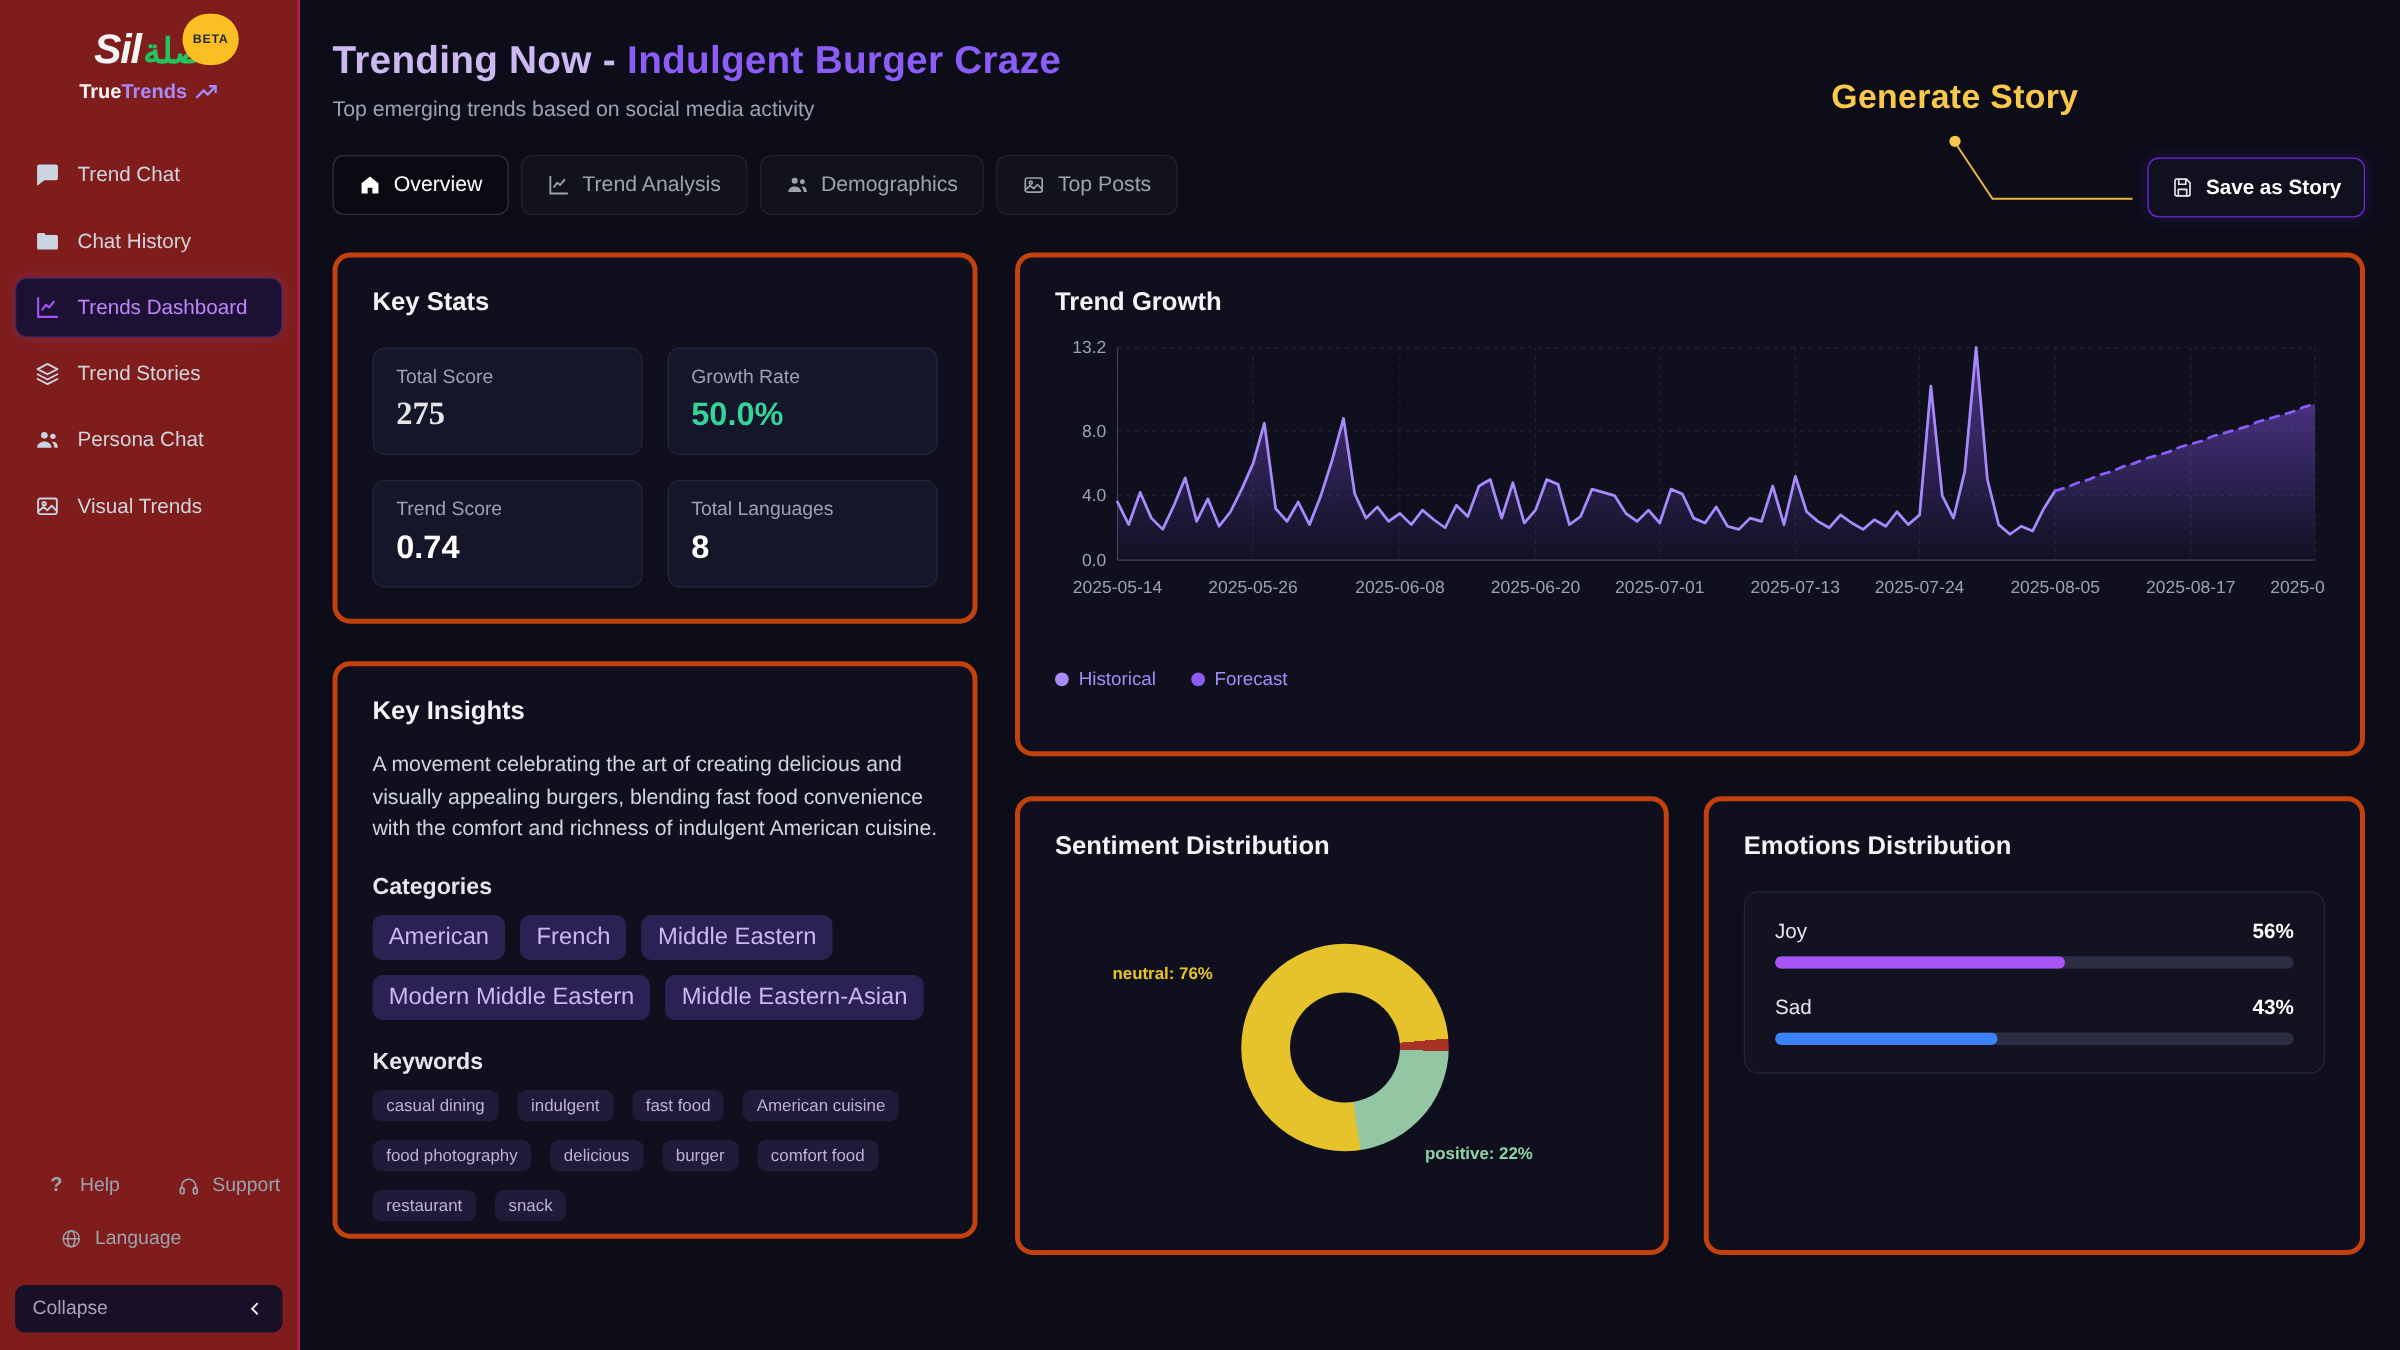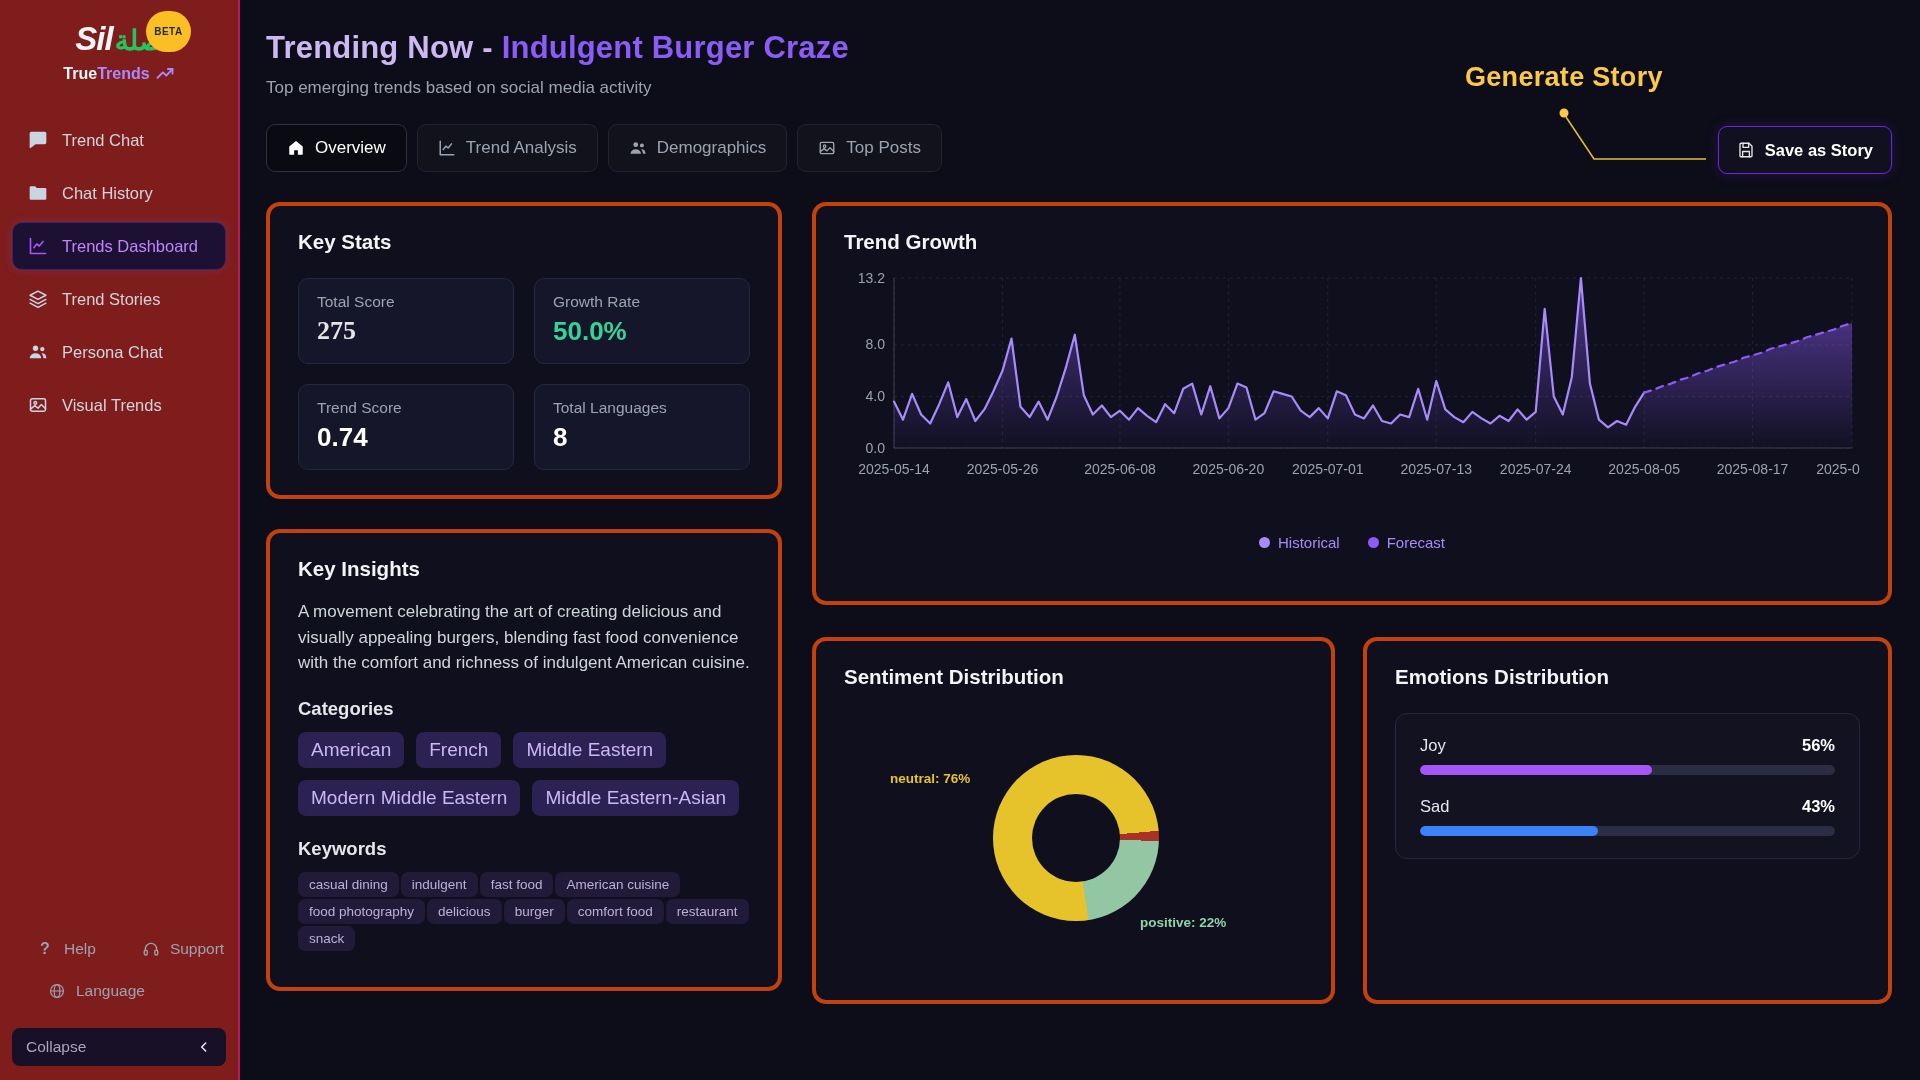--- a/index.html
+++ b/index.html
@@ -72,33 +72,33 @@
   .stats-grid{margin-top:24px;display:grid;grid-template-columns:1fr 1fr;gap:20px}
   .stat-box{background:#16162a;border:1px solid #26263f;border-radius:10px;padding:14px 18px;height:86px}
   .stat-label{font-size:15.5px;color:#9ca3af}
   .stat-value{margin-top:5px;font-size:26px;font-weight:700;color:#ffffff}
 
   
   .key-insights{height:462px;overflow:hidden}
   .insight-text{margin-top:18px;font-size:17px;line-height:1.5;color:#d1d5db}
   .sub-head{margin-top:22px;font-size:18.5px;font-weight:700;color:#e5e7eb}
   .pill-row{margin-top:12px;display:flex;flex-wrap:wrap;gap:12px}
-  .pill-row.small{gap:2px}
+  .pill-row.small{gap:15px}
   .cat-pill{background:#2b2153;color:#c9b8f5;border-radius:8px;padding:7px 13px;font-size:19px}
   .kw-pill{background:#211a38;color:#bcb1da;border-radius:7px;padding:5px 11px;font-size:13.5px}
 
   
   .trend-growth{height:403px}
   .trend-growth svg.plot{margin-top:10px;width:1016px;height:252px}
   .grid{stroke:rgba(148,163,184,.14);stroke-width:1;stroke-dasharray:3 4}
   .axis{stroke:#3f3f52;stroke-width:1}
   .tick{fill:#9ca3af;font-size:14px;font-family:"Liberation Sans",sans-serif}
   .ylab{text-anchor:end}
   .xlab{text-anchor:middle}
-  .legend{margin-top:14px;display:flex;justify-content:center;gap:28px;font-size:15px;color:#a78bfa}
+  .legend{margin-top:14px;display:flex;gap:28px;font-size:15px;color:#a78bfa}
   .legend-item{display:flex;align-items:center;gap:8px;cursor:pointer}
   .legend-dot{width:11px;height:11px;border-radius:50%}
 
   
   .bottom-row{display:flex;gap:28px}
   .sentiment-card{width:523px;height:367px}
   .donut-wrap{position:relative;height:280px}
   .donut{position:absolute;left:149px;top:66px;width:166px;height:166px;border-radius:50%}
   .donut-hole{position:absolute;left:39px;top:39px;width:88px;height:88px;border-radius:50%;background:#0f0f1e}
   .donut-callout{position:absolute;font-size:13.5px;font-weight:600}

